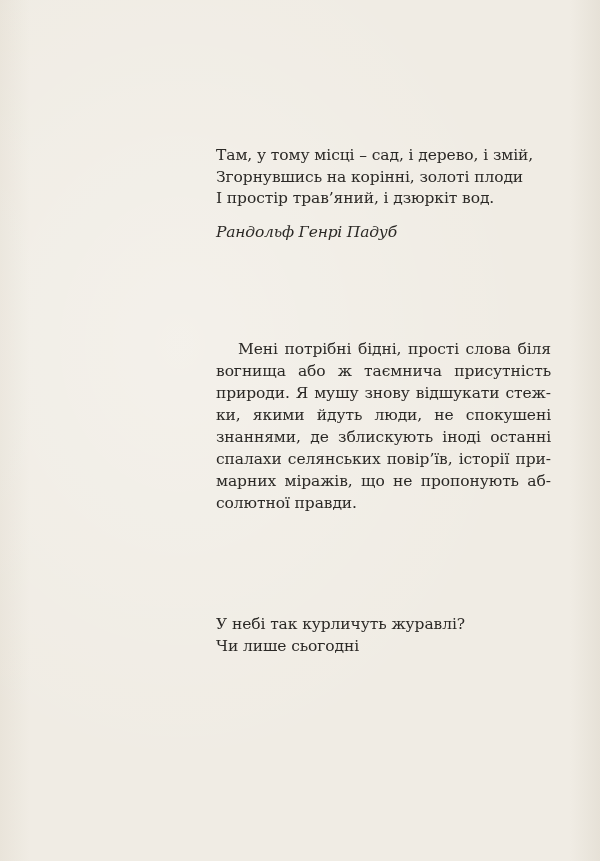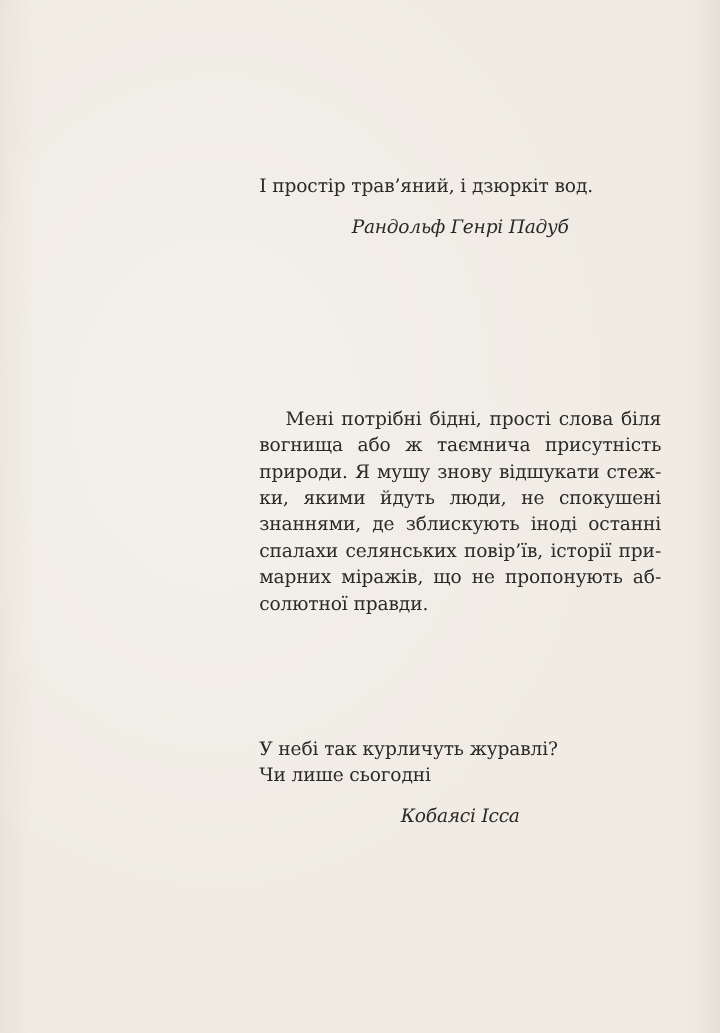--- a/index.html
+++ b/index.html
@@ -18,43 +18,44 @@
   }
   .content { position: absolute; left: 216px; width: 335px; }
   .epigraph { position: absolute; left: 0; width: 335px; }
   .verse { font-size: 15.5px; line-height: 21.5px; letter-spacing: -0.1px; }
   .verse div { white-space: nowrap; }
   .prose {
     font-size: 15.5px; line-height: 22px; text-align: justify;
     text-indent: 22px; margin: 0; hyphens: manual; letter-spacing: -0.1px;
   }
   .author {
-    text-align: center; font-style: italic; font-size: 15.5px;
+    text-align: left; font-style: italic; font-size: 15.5px;
     margin-top: 14px; letter-spacing: -0.2px;
   }
 </style>
 </head>
 <body>
 
 <div class="page">
   <div class="content">
 
     <div class="epigraph" style="top:145px;">
       <div class="verse">
+        <div>Там, у тому місці – сад, і дерево, і змій,</div>
+        <div>Згорнувшись на корінні, золоті плоди</div>
         <div>І простір трав’яний, і дзюркіт вод.</div>
       </div>
       <div class="author" style="margin-top:13px;">Рандольф Генрі Падуб</div>
     </div>
 
     <div class="epigraph" style="top:338px;">
       <p class="prose">Мені потрібні бідні, прості слова біля вогнища або ж таємнича присутність природи. Я мушу знову відшукати стеж­ки, якими йдуть люди, не спокушені знаннями, де зблискують іноді останні спалахи селянських повір’їв, історії при­марних міражів, що не пропонують аб­солютної правди.</p>
     </div>
 
     <div class="epigraph" style="top:614px;">
       <div class="verse">
         <div>У небі так курличуть журавлі?</div>
         <div>Чи лише сьогодні</div>
       </div>
-      <div class="author" style="margin-top:14px;">Кобаясі Ісса</div>
     </div>
 
   </div>
 </div>
 
 </body></html>

